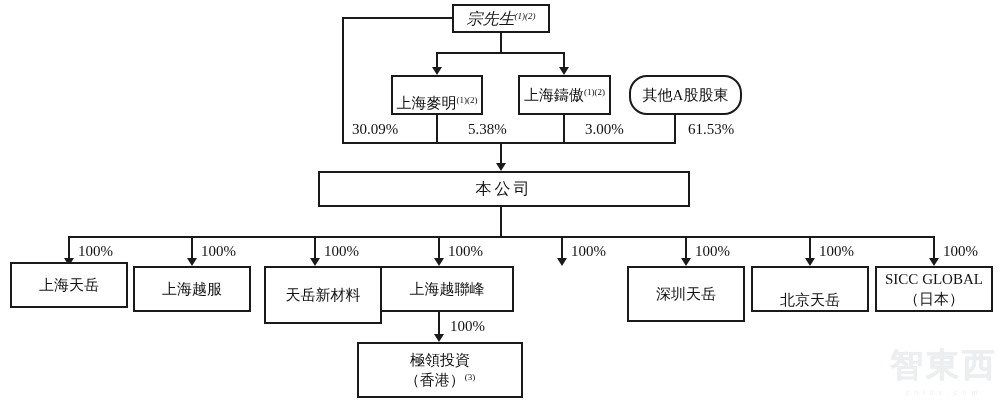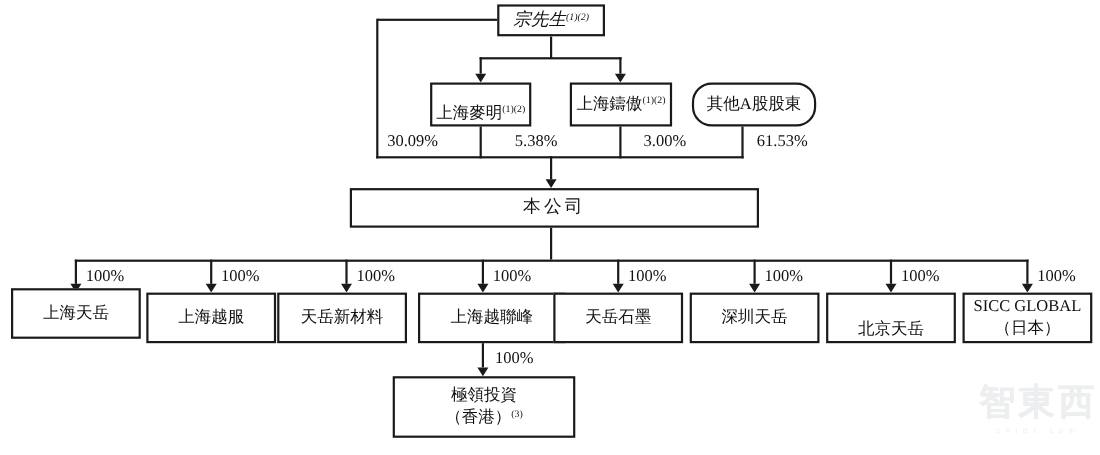--- a/index.html
+++ b/index.html
@@ -112,30 +112,27 @@
   <div class="vline" style="left:933px; top:236px; height:22px;"></div>
   <div class="arrow-down" style="left:929px; top:258px;"></div>
   <div class="pct" style="left:943px; top:243px;">100%</div>
 
   <div class="box" style="left:10px;  top:262px; width:118px; height:46px;">
     <span>上海天岳</span>
   </div>
   <div class="box" style="left:133px; top:266px; width:118px; height:46px;">
     <span>上海越服</span>
   </div>
-  <div class="box" style="left:252px; top:266px; width:118px; height:46px;">
+  <div class="box" style="left:264px; top:266px; width:118px; height:58px;">
     <span>天岳新材料</span>
   </div>
   <div class="box" style="left:380px; top:266px; width:134px; height:46px;">
     <span>上海越聯峰</span>
   </div>
-  <div class="box" style="left:503px; top:266px; width:118px; height:46px;">
-    <span>天岳石墨</span>
-  </div>
-  <div class="box" style="left:627px; top:266px; width:118px; height:46px;">
+  <div class="box" style="left:627px; top:266px; width:118px; height:56px;">
     <span>深圳天岳</span>
   </div>
   <div class="box" style="left:751px; top:266px; width:118px; height:46px;align-items:flex-end;">
     <span>北京天岳</span>
   </div>
   <div class="box" style="left:875px; top:266px; width:118px; height:46px;">
     <span>
       <span>SICC GLOBAL</span><br>
       <span>（日本）</span>
     </span>

